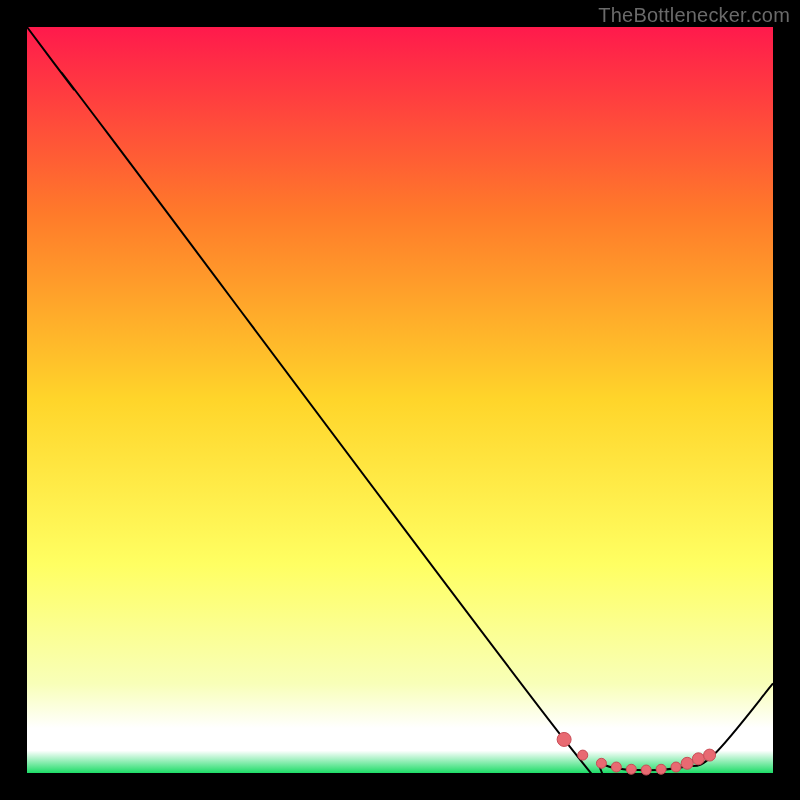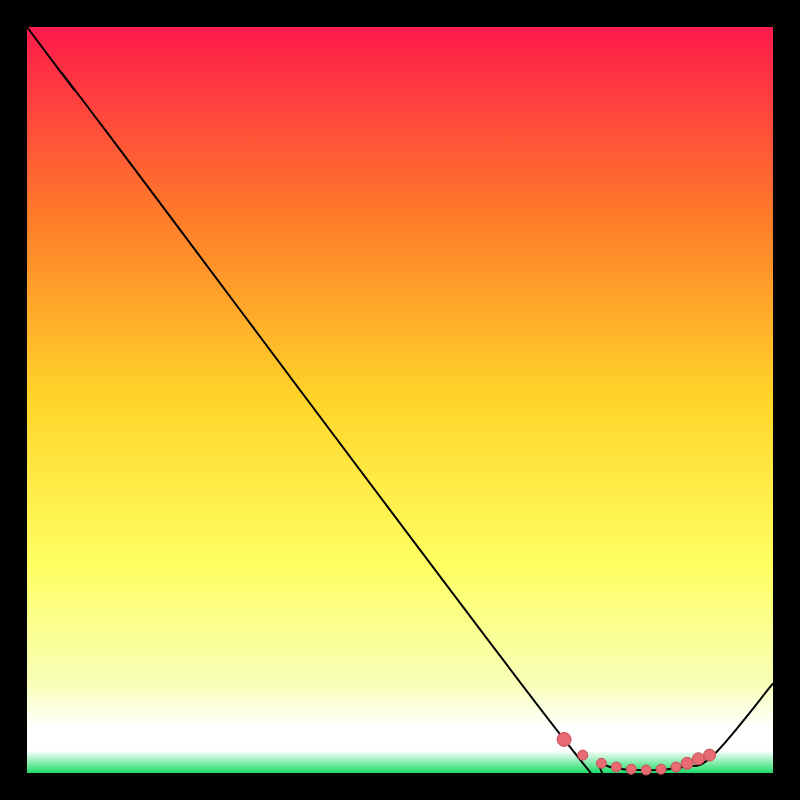--- a/index.html
+++ b/index.html
@@ -54,13 +54,14 @@
         <circle cx="616.34" cy="767.032" r="5" fill="#e86a72" stroke="#c94e57" stroke-width="1"></circle>
         <circle cx="631.26" cy="769.27" r="5" fill="#e86a72" stroke="#c94e57" stroke-width="1"></circle>
         <circle cx="646.18" cy="770.016" r="5" fill="#e86a72" stroke="#c94e57" stroke-width="1"></circle>
         <circle cx="661.1" cy="769.27" r="5" fill="#e86a72" stroke="#c94e57" stroke-width="1"></circle>
         <circle cx="676.02" cy="767.032" r="5" fill="#e86a72" stroke="#c94e57" stroke-width="1"></circle>
         <circle cx="687.21" cy="763.302" r="6" fill="#e86a72" stroke="#c94e57" stroke-width="1"></circle>
         <circle cx="698.4" cy="758.826" r="6" fill="#e86a72" stroke="#c94e57" stroke-width="1"></circle>
         <circle cx="709.59" cy="755.096" r="6" fill="#e86a72" stroke="#c94e57" stroke-width="1"></circle>
       </g>
   </svg>
+  <div class="attrib">TheBottlenecker.com</div>
 </div>
 
 </body></html>

